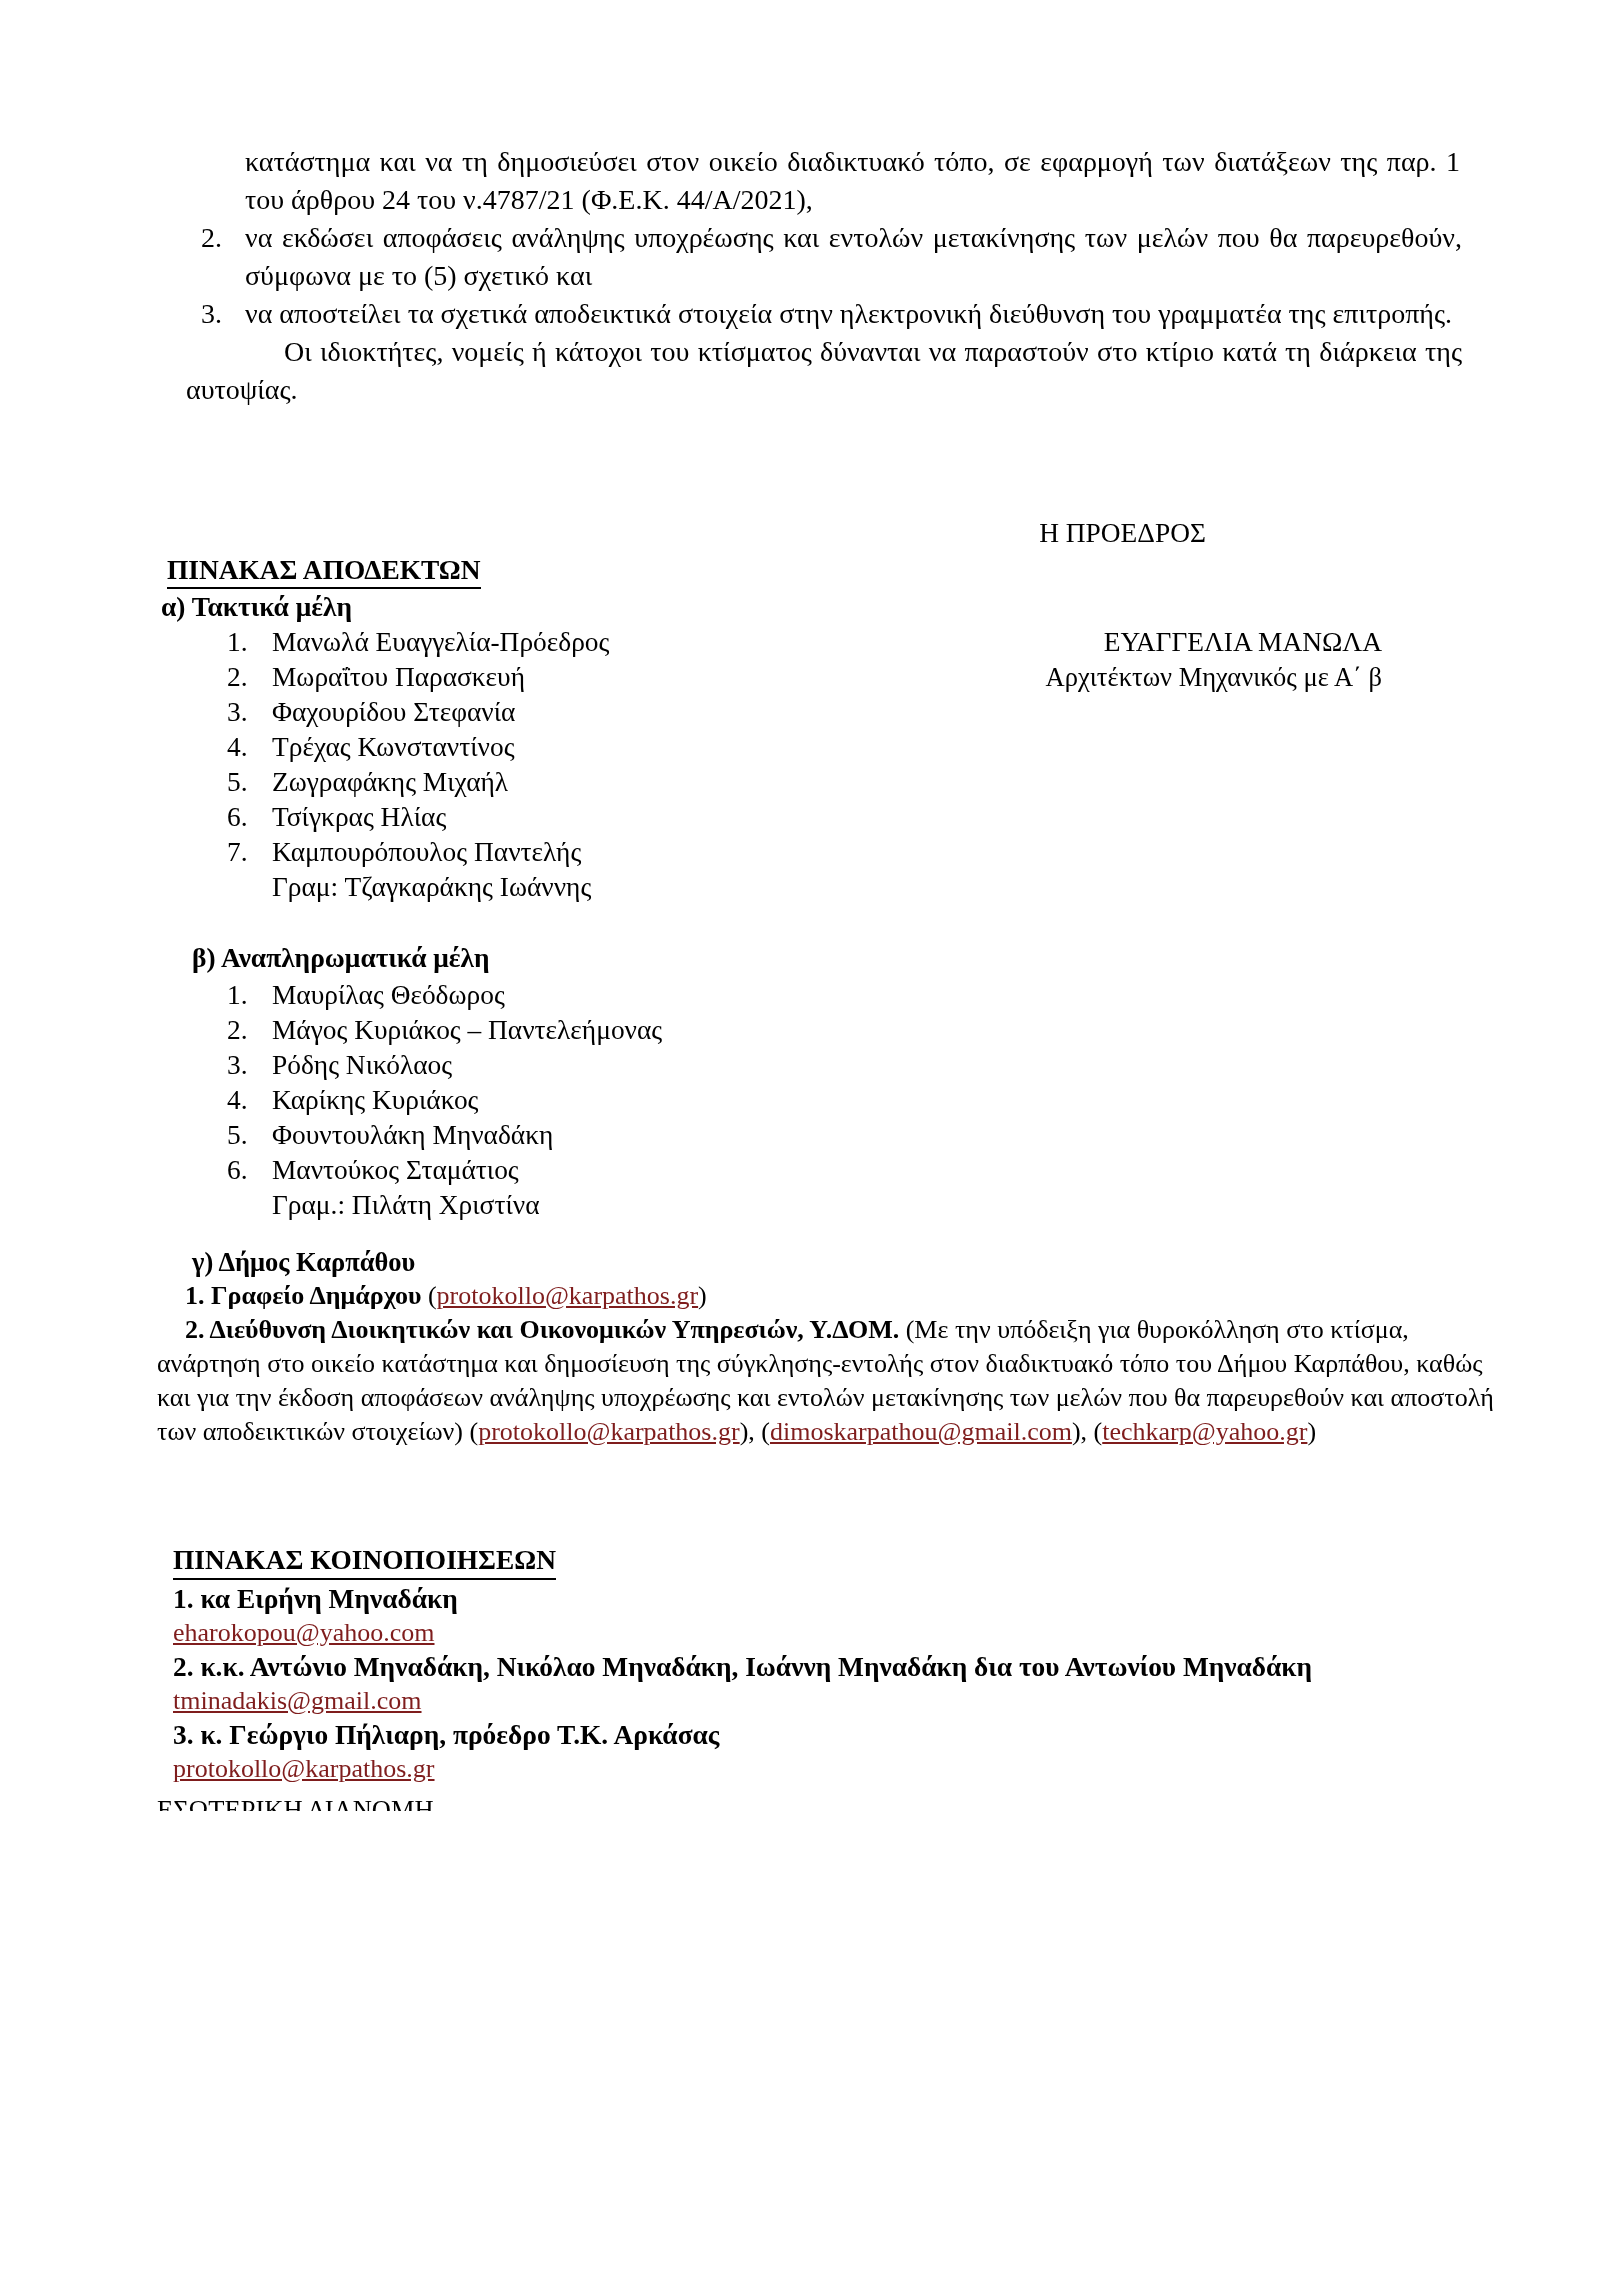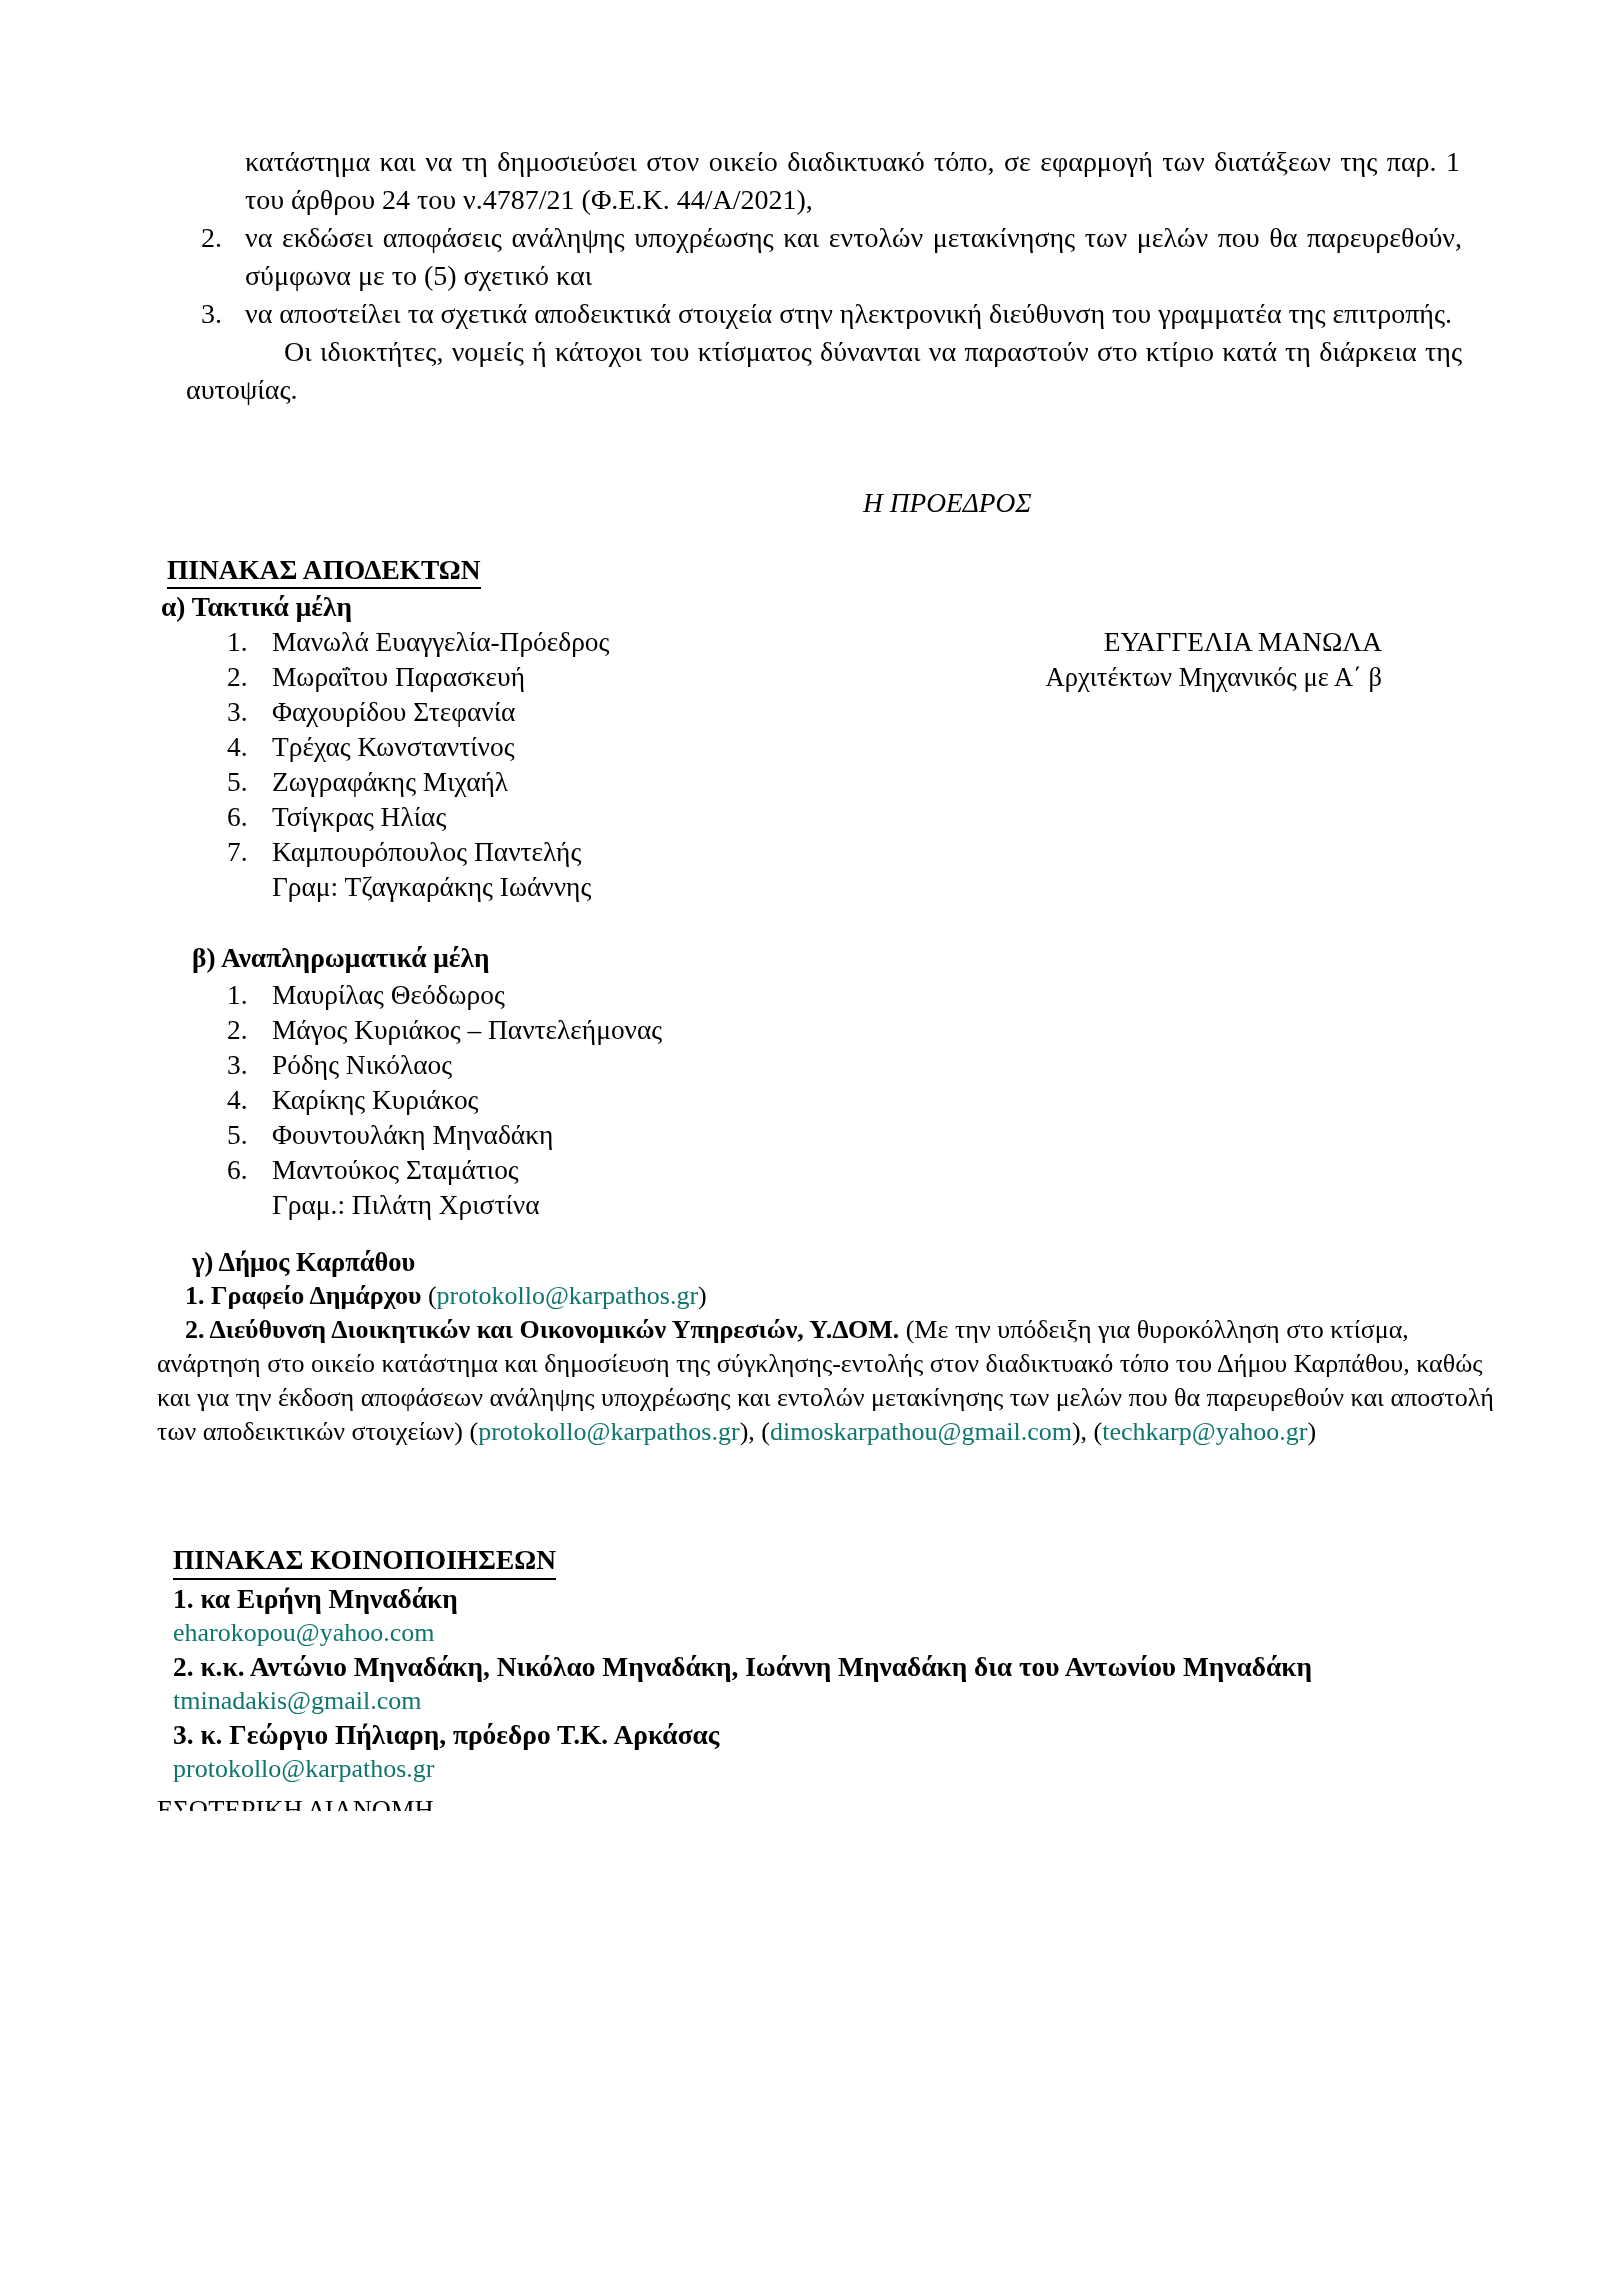--- a/index.html
+++ b/index.html
@@ -11,40 +11,40 @@
     color:#000000;
     overflow:hidden;
   }
   
   .intro{position:absolute;left:186px;top:143px;width:1276px;font-size:28px;line-height:38px;text-align:justify;}
   .intro .cont{margin:0 0 0 59px;width:1215px;}
   .intro .hang{margin:0;padding-left:59px;}
   .intro .hang .inum{display:inline-block;width:44px;margin-left:-44px;}
   .intro .closing{margin:0;text-indent:98px;}
   
-  .president-title{position:absolute;left:863px;top:488px;width:519px;text-align:left;font-size:27.4px;font-style:italic;}
+  .president-title{position:absolute;left:863px;top:518px;width:519px;text-align:center;font-size:27.4px;}
   .president-name{position:absolute;left:863px;top:625px;width:519px;text-align:right;font-size:27.4px;line-height:35px;}
   .president-name .role{font-size:26.5px;}
   
   .h-underline{display:inline-block;border-bottom:2.9px solid #000;padding-bottom:1px;}
   .recipients-heading{position:absolute;left:167px;top:555px;font-size:27.4px;font-weight:bold;}
   .alpha-heading{position:absolute;left:161px;top:592px;font-size:27.4px;font-weight:bold;}
   .beta-heading{position:absolute;left:192px;top:943px;font-size:27.4px;font-weight:bold;}
   .gamma-heading{position:absolute;left:192px;top:1247px;font-size:26.5px;font-weight:bold;}
   
   .mlist{position:absolute;left:227px;font-size:27.4px;line-height:35px;}
   .alpha-list{top:625px;}
   .beta-list{top:978px;}
   .mlist .num{display:inline-block;width:45px;}
   .mlist .sec-line{margin-left:45px;}
   
   .gamma-body{position:absolute;left:157px;top:1279px;width:1338px;font-size:26px;line-height:34px;}
   .gamma-body p{margin:0;}
   .bold{font-weight:bold;margin-left:28px;}
-  a.doclink{color:#0f766e;cursor:pointer;}
+  a.doclink{color:#7f1d1d;text-decoration:underline;cursor:pointer;}
   
   .notif{position:absolute;left:157px;top:1543px;width:1353px;font-size:27.4px;line-height:34px;margin-left:16px;}
   .notif .heading{font-weight:bold;display:inline-block;border-bottom:2.9px solid #000;padding-bottom:1px;margin-bottom:2px;}
   .notif .nname{font-weight:bold;}
   .notif .nemail{font-size:26px;}
   
   .internal{position:absolute;left:157px;top:1793px;font-size:26.5px;line-height:35px;}
   .internal .heading{display:inline-block;border-bottom:2px solid #737373;padding-bottom:1px;}
   
   .footer-emblem{position:absolute;left:212px;top:2109px;}

